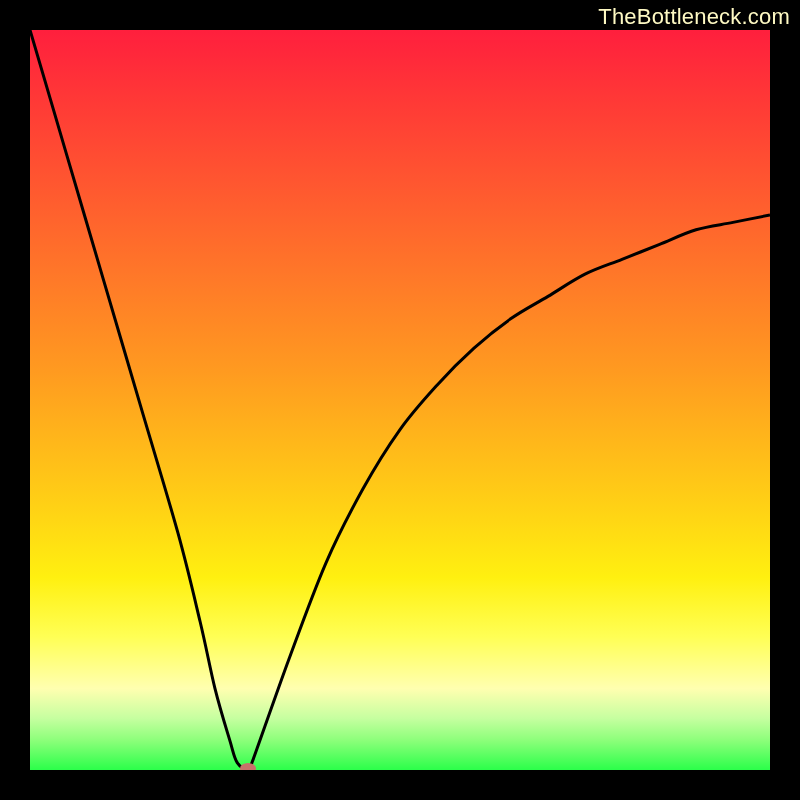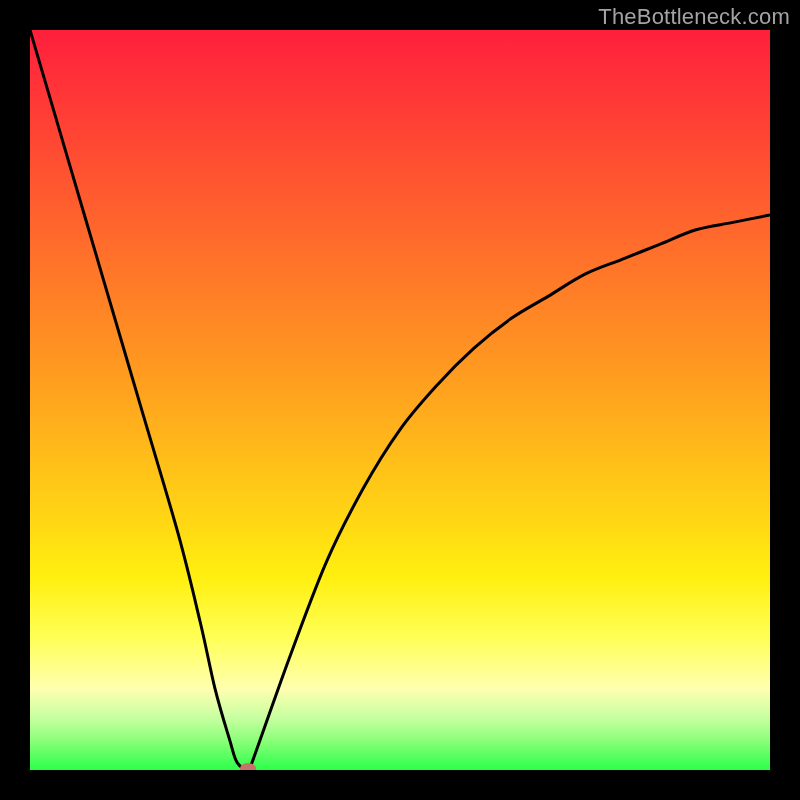--- a/index.html
+++ b/index.html
@@ -53,21 +53,21 @@
     position: absolute;
     width: 16px;
     height: 11px;
     border-radius: 50%;
     background: #c7726a;
   }
   .watermark {
     position: absolute;
     top: 4px;
     right: 10px;
-    color: #a3a3a3;
+    color: #fef9c3;
     font-size: 22px;
     letter-spacing: 0.2px;
     font-weight: 400;
   }
 </style>
 </head>
 <body>
 
 <div class="outer">
 

